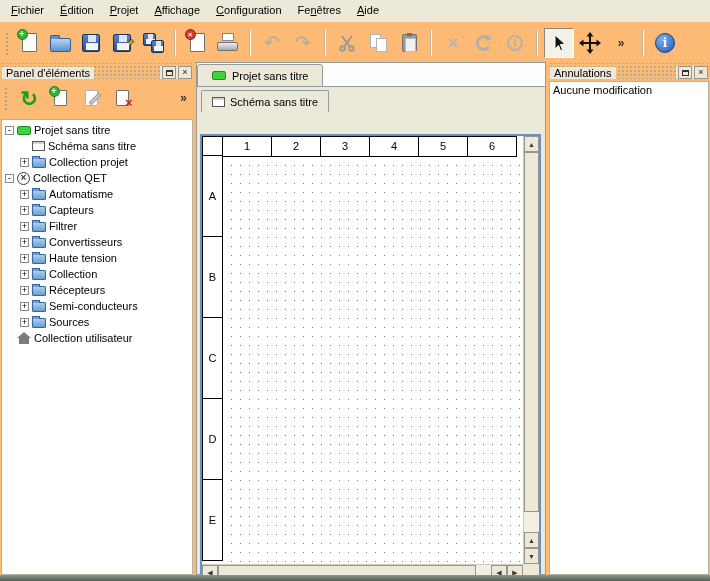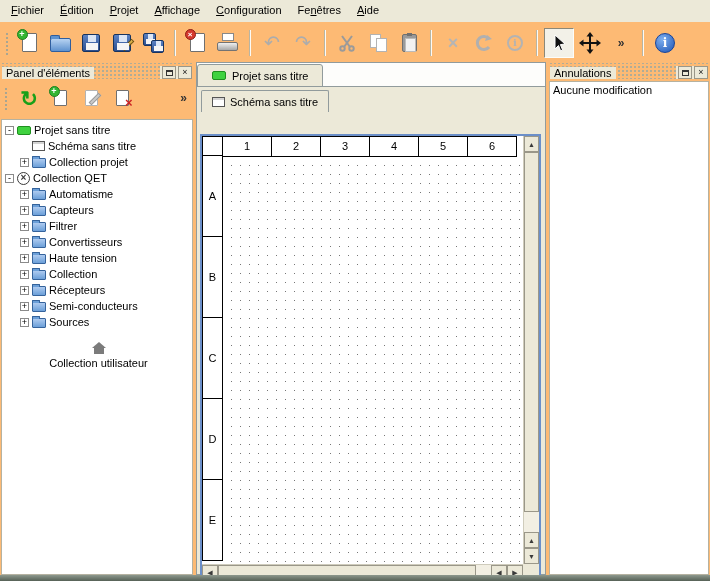--- a/index.html
+++ b/index.html
@@ -353,21 +353,21 @@
         <div class="tree-item" style="padding-left: 18px;">
           <span class="expander">+</span>
           <span class="ti ti-folder"></span>
           <span class="tree-label">Semi-conducteurs</span>
         </div>
         <div class="tree-item" style="padding-left: 18px;">
           <span class="expander">+</span>
           <span class="ti ti-folder"></span>
           <span class="tree-label">Sources</span>
         </div>
-        <div class="tree-item" style="padding-left: 3px; flex-direction: column;">
+        <div class="tree-item" style="padding-left: 3px;">
           <span class="expander hidden"></span>
           <span class="ti ti-home"></span>
           <span class="tree-label">Collection utilisateur</span>
         </div>
       </div>
   </div>
 
   <div class="center">
     <div class="project-tabbar">
       <div class="project-tab">

